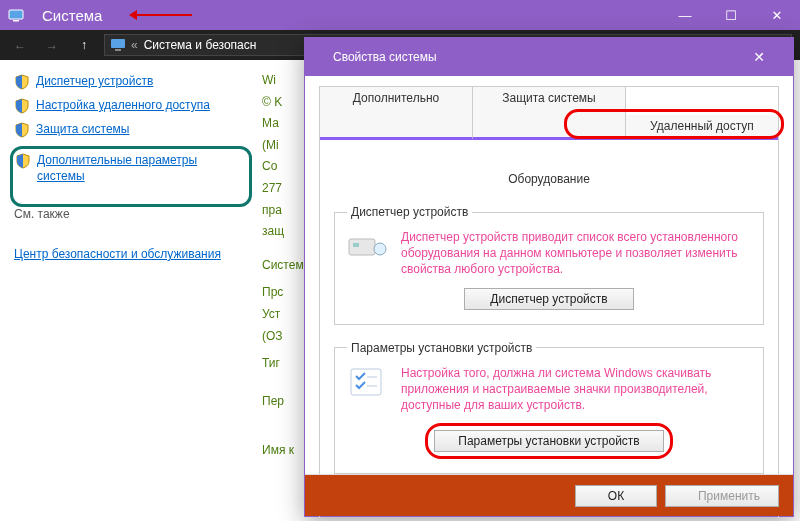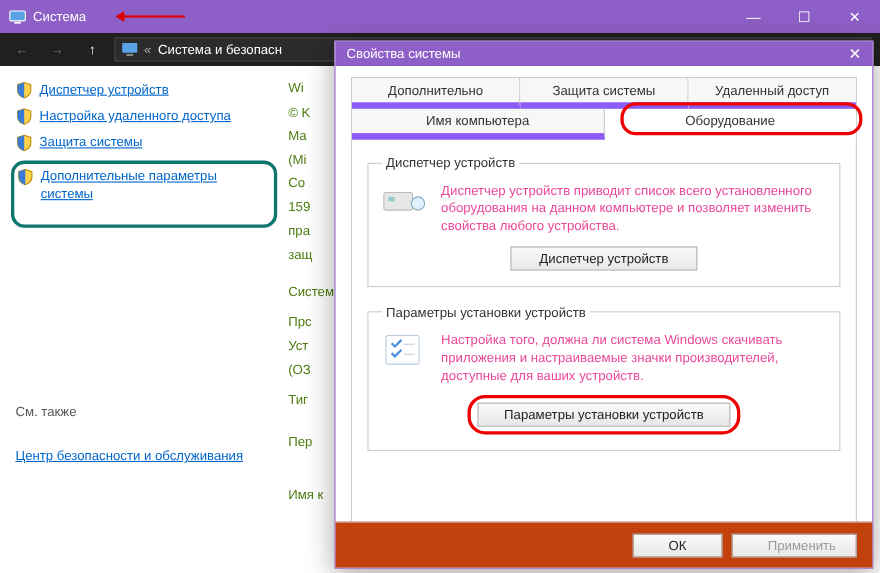--- a/index.html
+++ b/index.html
@@ -1,57 +1,57 @@
 <!DOCTYPE html>
 <html><head>
   <meta charset="utf-8">
   <style>
     * { box-sizing: border-box; margin: 0; padding: 0; font-family: "Segoe UI", Tahoma, sans-serif; font-size: 12px; }
     html, body { width: 800px; height: 521px; overflow: hidden; background: #fff; }
 
     
     .titlebar { height: 30px; background: #8e5fc6; color: #fff; display: flex; align-items: center; padding-left: 8px; }
     .titlebar .sys-icon { width: 16px; height: 16px; margin-right: 6px; }
-    .titlebar .title { font-size: 12px; }
+    .titlebar .title { font-size: 15px; margin-left: 12px; }
     .titlebar .arrow-mark { margin-left: 30px; width: 60px; height: 2px; background: #d00; position: relative; }
     .titlebar .arrow-mark::before { content: ""; position: absolute; left: -8px; top: -4px; border: 5px solid transparent; border-right: 8px solid #d00; }
     .titlebar .win-controls { margin-left: auto; display: flex; }
     .titlebar .win-btn { width: 46px; height: 30px; display: flex; align-items: center; justify-content: center; color: #fff; font-size: 13px; }
 
     
     .navbar { height: 30px; background: #202020; color: #fff; display: flex; align-items: center; padding: 0 8px; gap: 8px; }
     .navbtn { width: 24px; height: 24px; display: flex; align-items: center; justify-content: center; color: #fff; }
     .navbtn.disabled { opacity: .35; }
     .addressbox { flex: 1; height: 22px; background: #2b2b2b; border: 1px solid #444; display: flex; align-items: center; padding: 0 6px; gap: 6px; color: #fff; }
     .addressbox .chev { color: #aaa; }
 
     
     .content { position: absolute; top: 60px; left: 0; width: 800px; height: 461px; display: flex; background: #fff; }
     .left { width: 262px; padding: 14px 10px 10px 14px; }
     .cp-home { color: #0066cc; text-decoration: underline; margin-bottom: 14px; display: block; line-height: 1.4; }
     .link-row { display: flex; align-items: flex-start; gap: 6px; margin-bottom: 8px; color: #0066cc; }
     .link-row span { text-decoration: underline; line-height: 1.3; }
     .shield { width: 16px; height: 16px; flex: 0 0 16px; }
     .highlight-box { border: 3px solid #0f766e; border-radius: 12px; padding: 4px 4px 20px 2px; margin-left: -4px; }
-    .see-also { margin-top: 160px; color: #555; }
+    .see-also { color: #555; }
     .left .plain-link { color: #0066cc; text-decoration: underline; display: block; line-height: 1.4; margin-top: 25px; }
 
     
     .mid { width: 42px; padding-top: 10px; color: #4d7c0f; line-height: 1.8; overflow: hidden; white-space: nowrap; }
 
     
     .dialog { position: absolute; left: 304px; top: 37px; width: 490px; height: 480px; background: #fff; box-shadow: 0 6px 24px rgba(0,0,0,.35); border: 1px solid #8e5fc6; }
-    .dlg-titlebar { height: 22px; background: #8e5fc6; color: #fff; display: flex; align-items: center; padding: 0 10px; }
+    .dlg-titlebar { height: 38px; background: #8e5fc6; color: #fff; display: flex; align-items: center; padding: 0 28px; }
     .dlg-titlebar .close { margin-left: auto; font-size: 14px; }
     .dlg-body { padding: 10px 14px 0 14px; }
 
     .tabs { position: relative; border: 1px solid #ccc; border-bottom: none; }
     .tabrow { display: flex; }
-    .tab { flex: 1; text-align: center; padding: 4px 0; border-right: 1px solid #ccc; border-bottom: 6px solid #8b5cf6; background: #f7f7f7; color: #333; }
-    .tab:last-child { border-right: none; }
+    .tab { flex: 1; text-align: center; padding: 4px 0; border-right: 1px solid #ccc; border-bottom: 3px solid #8b5cf6; background: #f7f7f7; color: #333; }
+    .tab:last-child { border-right: none; margin-top: 28px; }
     .tab.active { background: #fff; border-bottom: 1px solid #fff; }
     .tabrow.r1 .tab { } 
     .hw-mark { position: absolute; right: -6px; top: 22px; width: 220px; height: 30px; border: 3px solid #e00; border-radius: 14px; pointer-events: none; }
 
     .panel { border: 1px solid #ccc; border-top: none; padding: 14px 14px 18px 14px; min-height: 370px; position: relative; }
     fieldset { border: 1px solid #ccc; padding: 10px 12px 14px 12px; margin-bottom: 16px; }
     legend { padding: 0 4px; color: #333; }
     .fs-row { display: flex; gap: 12px; align-items: flex-start; }
     .fs-icon { width: 42px; height: 34px; flex: 0 0 42px; }
     .fs-text { color: #ec4899; line-height: 1.35; }
@@ -146,21 +146,21 @@
     <div class="see-also">См. также</div>
     <a class="plain-link">Центр безопасности и обслуживания</a>
   </div>
 
   <div class="mid">
     <div>Wi</div>
     <div>© K</div>
     <div>Ма</div>
     <div>(Mi</div>
     <div>Co</div>
-    <div>159</div>
+    <div>277</div>
     <div>пра</div>
     <div>защ</div>
     <div style="height:12px"></div>
     <div>Систем</div>
     <div style="height:6px"></div>
     <div>Прс</div>
     <div>Уст</div>
     <div>(ОЗ</div>
     <div style="height:6px"></div>
     <div>Тиг</div>
@@ -177,21 +177,20 @@
     <span class="close">✕</span>
   </div>
   <div class="dlg-body">
     <div class="tabs">
       <div class="tabrow r1">
         <div class="tab">Дополнительно</div>
         <div class="tab">Защита системы</div>
         <div class="tab">Удаленный доступ</div>
       </div>
       <div class="tabrow r2">
-        <div class="tab">Имя компьютера</div>
         <div class="tab active">Оборудование</div>
       </div>
       <div class="hw-mark"></div>
     </div>
 
     <div class="panel">
       <fieldset>
         <legend>Диспетчер устройств</legend>
         <div class="fs-row">
           <span class="fs-icon">

